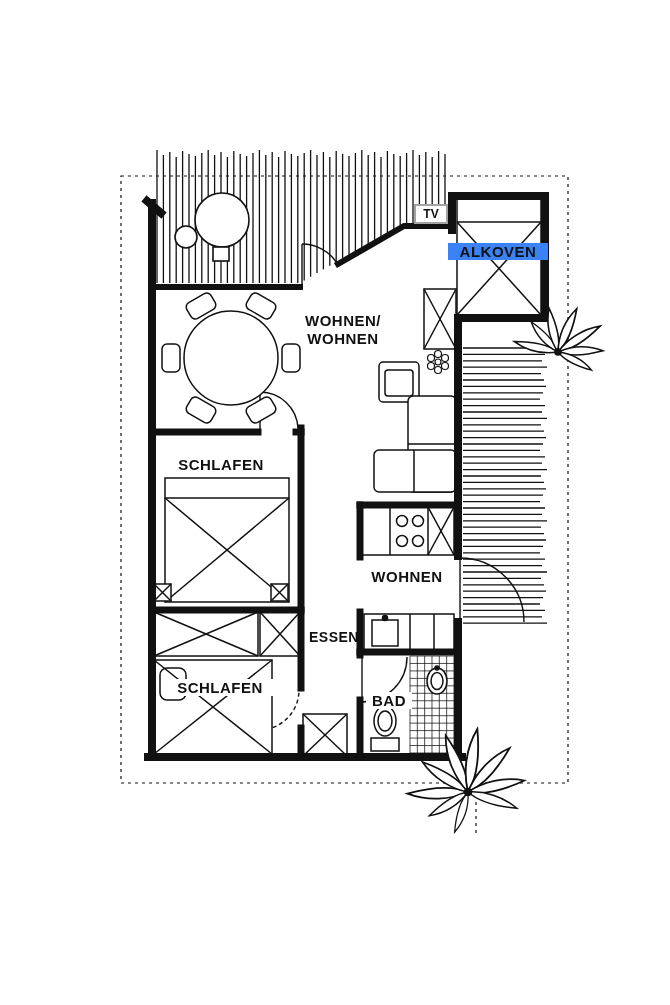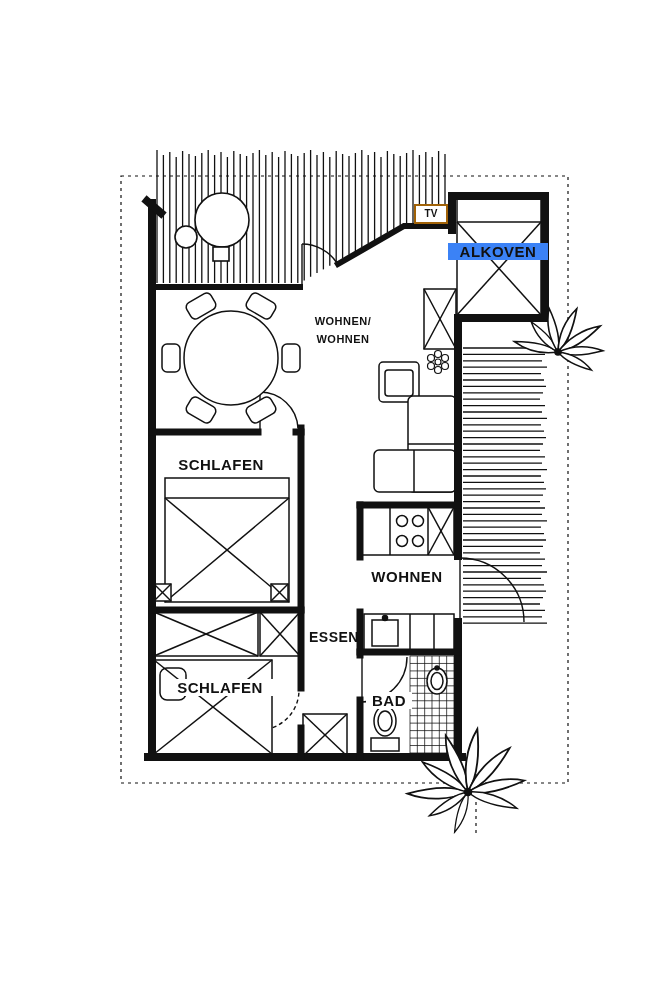--- a/index.html
+++ b/index.html
@@ -6,29 +6,29 @@
   .canvas{
     position:relative;width:670px;height:1005px;background:#fff;
     font-family:"Liberation Sans",sans-serif;overflow:hidden;
   }
   svg{position:absolute;left:0;top:0;}
   .label{
     position:absolute;font-weight:bold;color:#111;text-align:center;
     letter-spacing:.5px;white-space:nowrap;
   }
   .lbl-alkoven{left:448px;top:243px;width:100px;font-size:15px;background:#3b82f6;}
-  .lbl-wohnen{left:288px;top:312px;width:110px;font-size:11px;line-height:18px;}
+  .lbl-wohnen{left:288px;top:312px;width:110px;font-size:15px;line-height:18px;}
   .lbl-schlafen1{left:166px;top:456px;width:110px;font-size:15px;}
   .lbl-kochen{left:362px;top:568px;width:90px;font-size:15px;}
   .lbl-flur{left:305px;top:629px;width:58px;font-size:14px;}
   .lbl-schlafen2{left:164px;top:679px;width:112px;font-size:15px;background:#fff;}
   .lbl-bad{left:366px;top:692px;width:46px;font-size:15px;background:#fff;}
   .tv-box{
     position:absolute;left:414px;top:204px;width:30px;height:16px;
-    border:2px solid #a16207;background:#fff;font-size:10px;font-weight:bold;
+    border:2px solid #a3a3a3;background:#fff;font-size:12px;font-weight:bold;
     line-height:16px;text-align:center;letter-spacing:0;color:#111;
   }
 </style>
 </head>
 <body>
 
 <div class="canvas">
 
   <svg width="670" height="1005" viewBox="0 0 670 1005">
 

